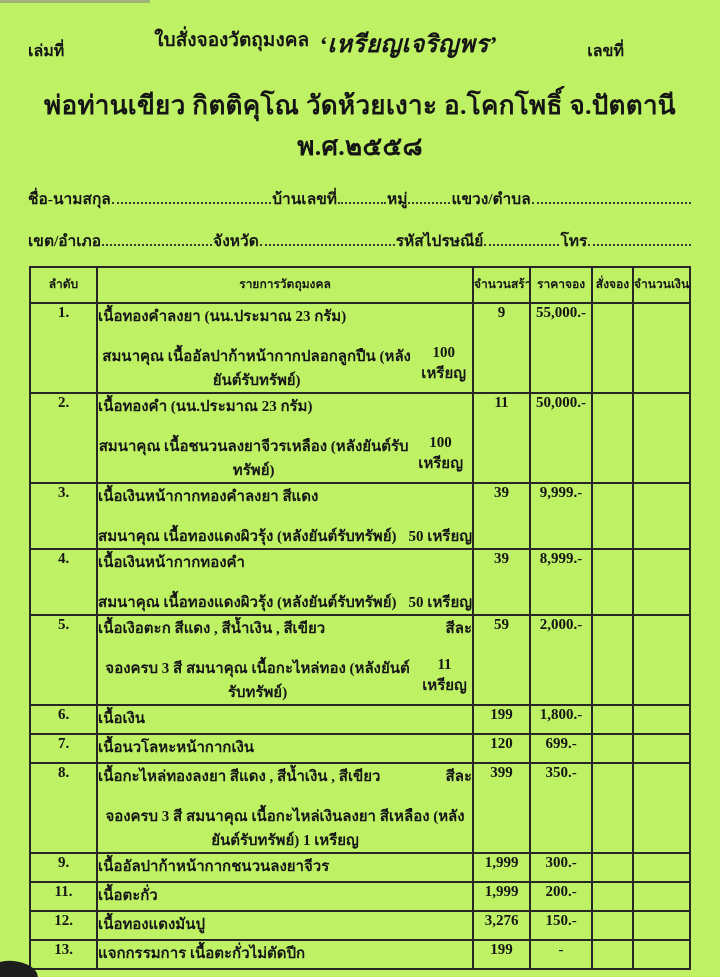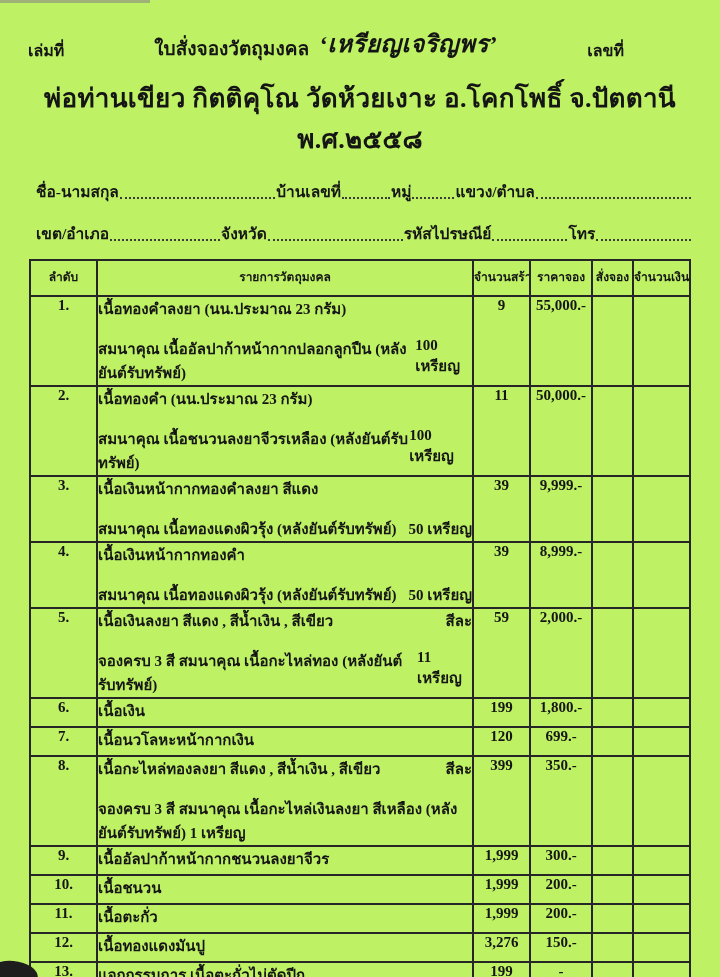--- a/index.html
+++ b/index.html
@@ -6,46 +6,46 @@
   .page {
     position:relative; width:720px; height:977px; overflow:hidden;
     background:#bef264; color:#151515;
     font-family:"Liberation Serif","DejaVu Serif",serif; font-weight:bold;
   }
   
   .hdr { padding-top:24px; }
   .hdr-line1 { display:flex; align-items:flex-end; justify-content:space-between;
                padding:0 96px 0 28px; }
   .lbl-small { font-size:16px; white-space:nowrap; }
-  .title-wrap { display:flex; align-items:flex-end; }
+  .title-wrap { display:flex; align-items:flex-start; }
   .title-main { font-size:19px; }
   .title-name { font-size:24px; font-style:italic; margin-left:10px; letter-spacing:0.5px; }
-  .subtitle { text-align:center; font-size:26px; margin-top:14px; letter-spacing:0.3px; }
+  .subtitle { text-align:center; font-size:26px; margin-top:21px; letter-spacing:0.3px; }
   
   .form { margin:20px 28px 0 28px; font-size:15.5px; }
-  .fline { display:flex; align-items:center;margin-left:8px; }
+  .fline { display:flex; align-items:flex-start; }
   .fline + .fline { margin-top:17px; }
   .fl { white-space:nowrap; }
   .dots { border-bottom:2px dotted #3c3c3c; height:1em; margin:0 1px 2px 1px; }
   .d-grow1 { flex-grow:1; }
   .w48 { width:48px; } .w42 { width:42px; } .w110 { width:110px; }
   .w135 { width:135px; } .w75 { width:75px; }
   
   table.items { width:660px; margin:13px auto 0 auto; border-collapse:collapse;
                 table-layout:fixed; }
   table.items col.c1 { width:67px; }  table.items col.c2 { width:376px; }
   table.items col.c3 { width:57px; }  table.items col.c4 { width:62px; }
   table.items col.c5 { width:41px; }  table.items col.c6 { width:57px; }
   table.items th, table.items td { border:2px solid #262626; padding:0; vertical-align:top; }
   table.items thead th { font-size:12px; height:30px; vertical-align:middle;
                          padding-bottom:4px; font-weight:bold; overflow:hidden; white-space:nowrap; }
   tr.r-single { height:29px; }
   tr.r-double { height:57px; }
   .c-no { text-align:center; font-size:15px; padding-top:3px; }
-  .c-desc { padding:3px 6px 2px 9px; font-size:15px; overflow:hidden; }
+  .c-desc { padding:3px 6px 2px 9px; font-size:15px; overflow:hidden;text-align:center; }
   .c-desc .l1 { display:flex; justify-content:space-between; }
   .c-desc .l2 { display:flex; justify-content:space-between; margin-top:16px; }
   .c-mid { text-align:center; font-size:15px; padding-top:3px; }
   
   .corner-blob { position:absolute; left:-10px; bottom:-10px; width:48px; height:26px;
                  background:#1d1d1d; border-radius:60% 70% 10% 0; transform:rotate(6deg); }
   .top-edge { position:absolute; top:0; left:0; width:150px; height:3px; background:#8a8885;
               opacity:0.6; }
 </style>
 </head>
@@ -173,21 +173,21 @@
         </td>
         <td class="c-mid">39</td>
         <td class="c-mid">8,999.-</td>
         <td class="c-mid"></td>
         <td class="c-mid"></td>
       </tr>
       <tr class="r-double">
         <td class="c-no">5.</td>
         <td class="c-desc">
           <div class="l1">
-              <span>เนื้อเงินลงยา สีแดง , สีน้ำเงิน , สีเขียว</span>
+              <span>เนื้อเงิอตะก สีแดง , สีน้ำเงิน , สีเขียว</span>
               <span>สีละ</span>
             </div>
           <div class="l2">
               <span>จองครบ 3 สี สมนาคุณ เนื้อกะไหล่ทอง (หลังยันต์รับทรัพย์)</span>
               <span>11 เหรียญ</span>
             </div>
         </td>
         <td class="c-mid">59</td>
         <td class="c-mid">2,000.-</td>
         <td class="c-mid"></td>
@@ -239,33 +239,20 @@
       <tr class="r-single">
         <td class="c-no">9.</td>
         <td class="c-desc">
           <div class="l1">
               <span>เนื้ออัลปาก้าหน้ากากชนวนลงยาจีวร</span>
               <span></span>
             </div>
         </td>
         <td class="c-mid">1,999</td>
         <td class="c-mid">300.-</td>
-        <td class="c-mid"></td>
-        <td class="c-mid"></td>
-      </tr>
-      <tr class="r-single">
-        <td class="c-no">10.</td>
-        <td class="c-desc">
-          <div class="l1">
-              <span>เนื้อชนวน</span>
-              <span></span>
-            </div>
-        </td>
-        <td class="c-mid">1,999</td>
-        <td class="c-mid">200.-</td>
         <td class="c-mid"></td>
         <td class="c-mid"></td>
       </tr>
       <tr class="r-single">
         <td class="c-no">11.</td>
         <td class="c-desc">
           <div class="l1">
               <span>เนื้อตะกั่ว</span>
               <span></span>
             </div>

